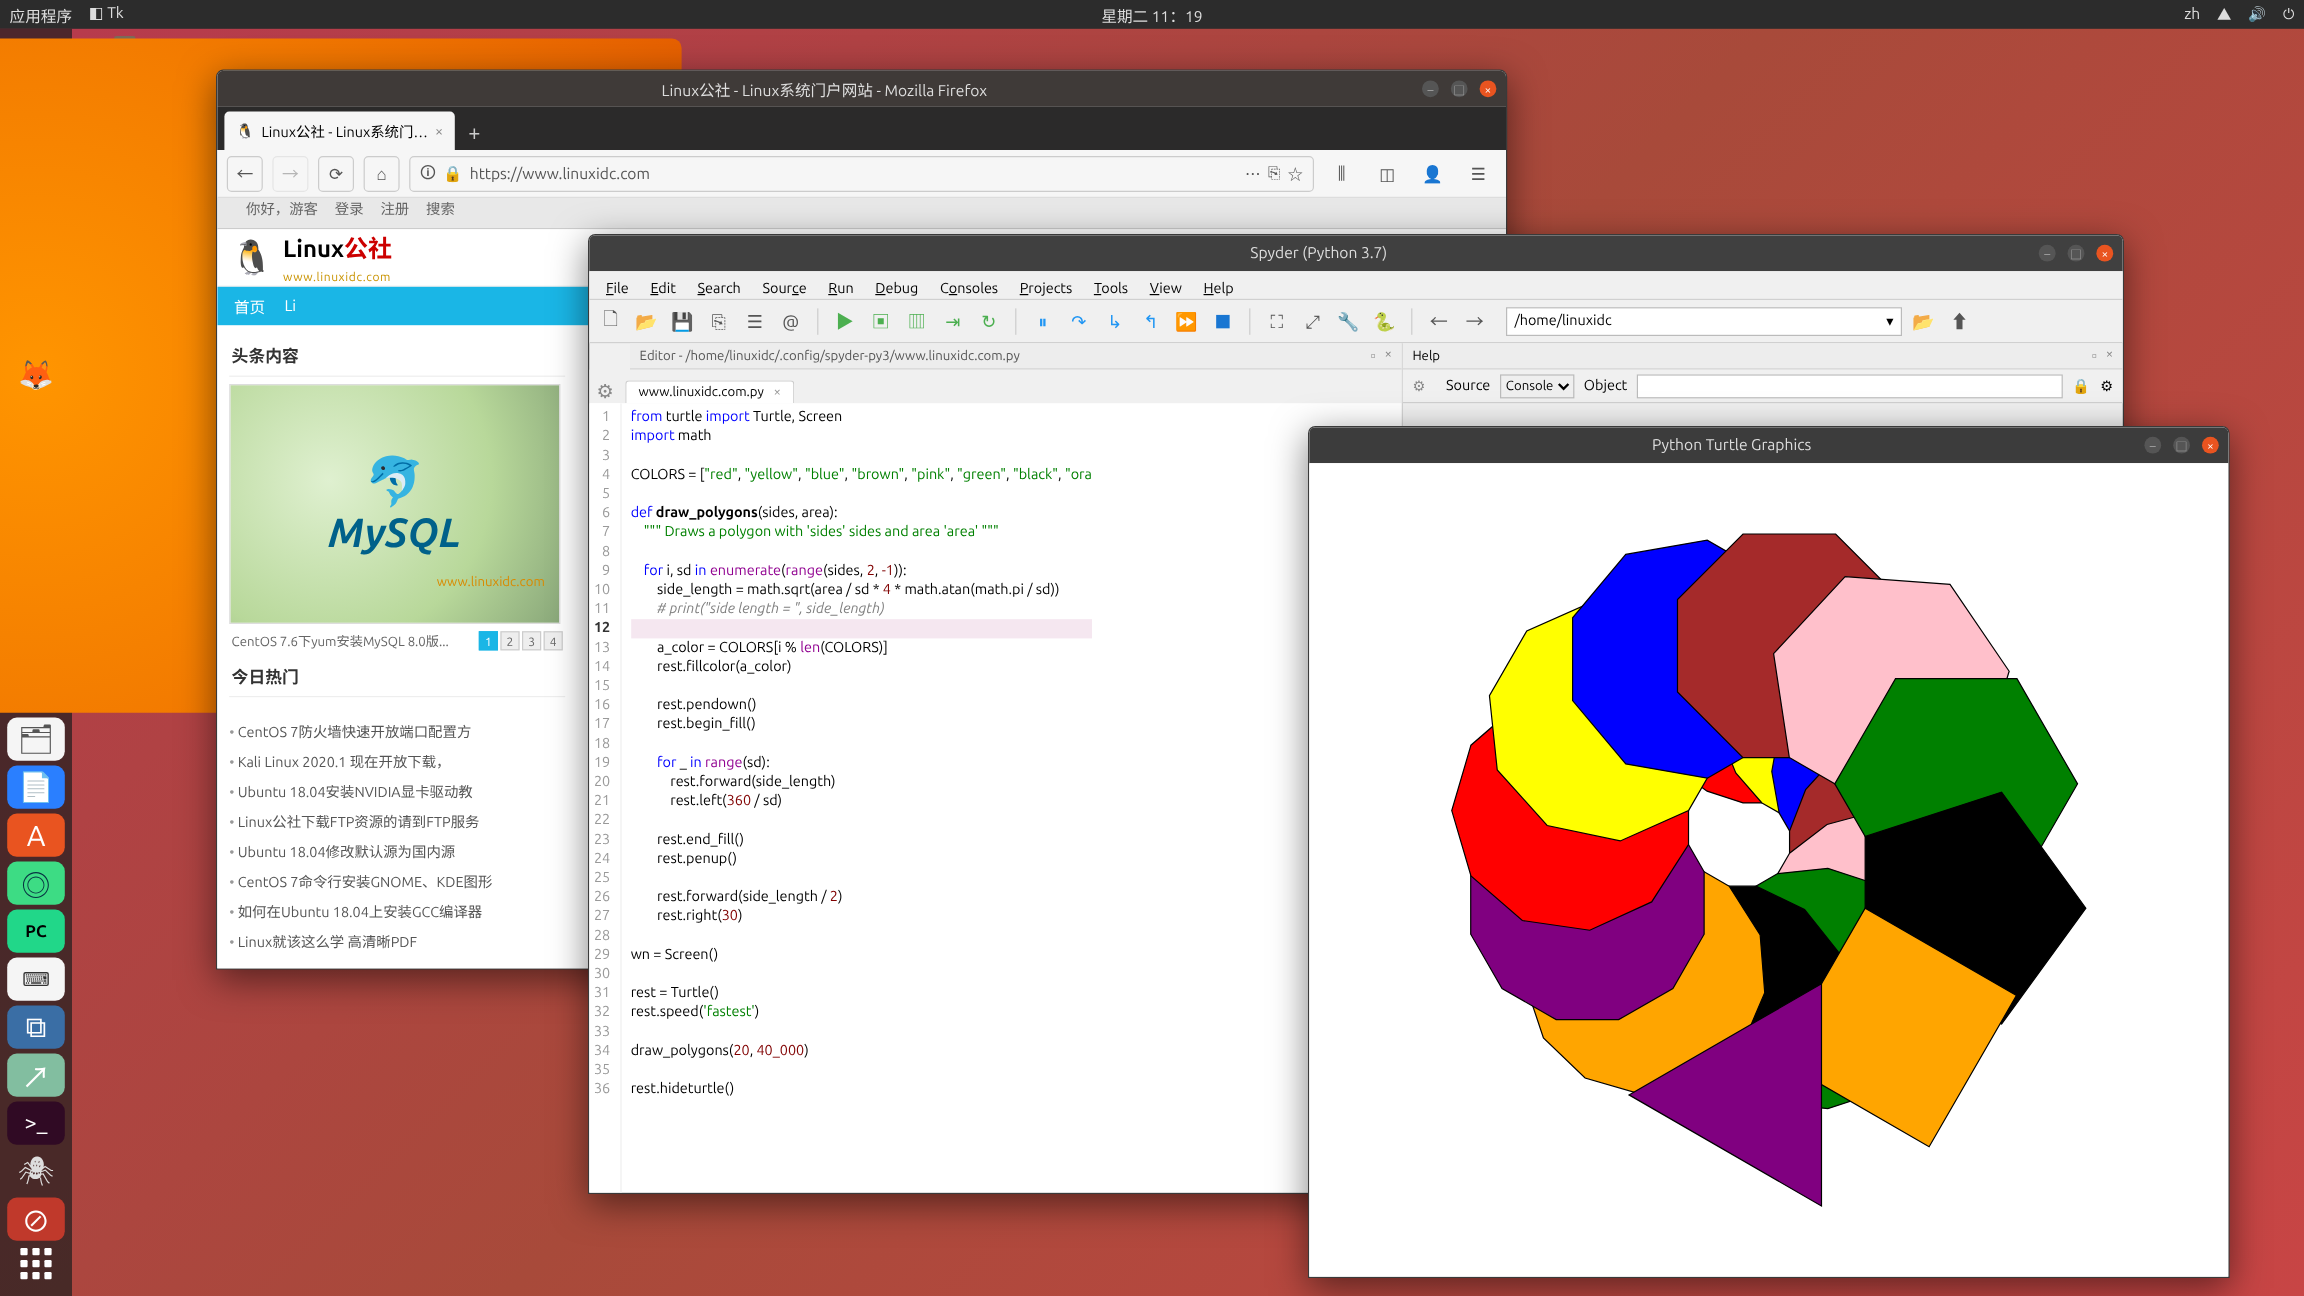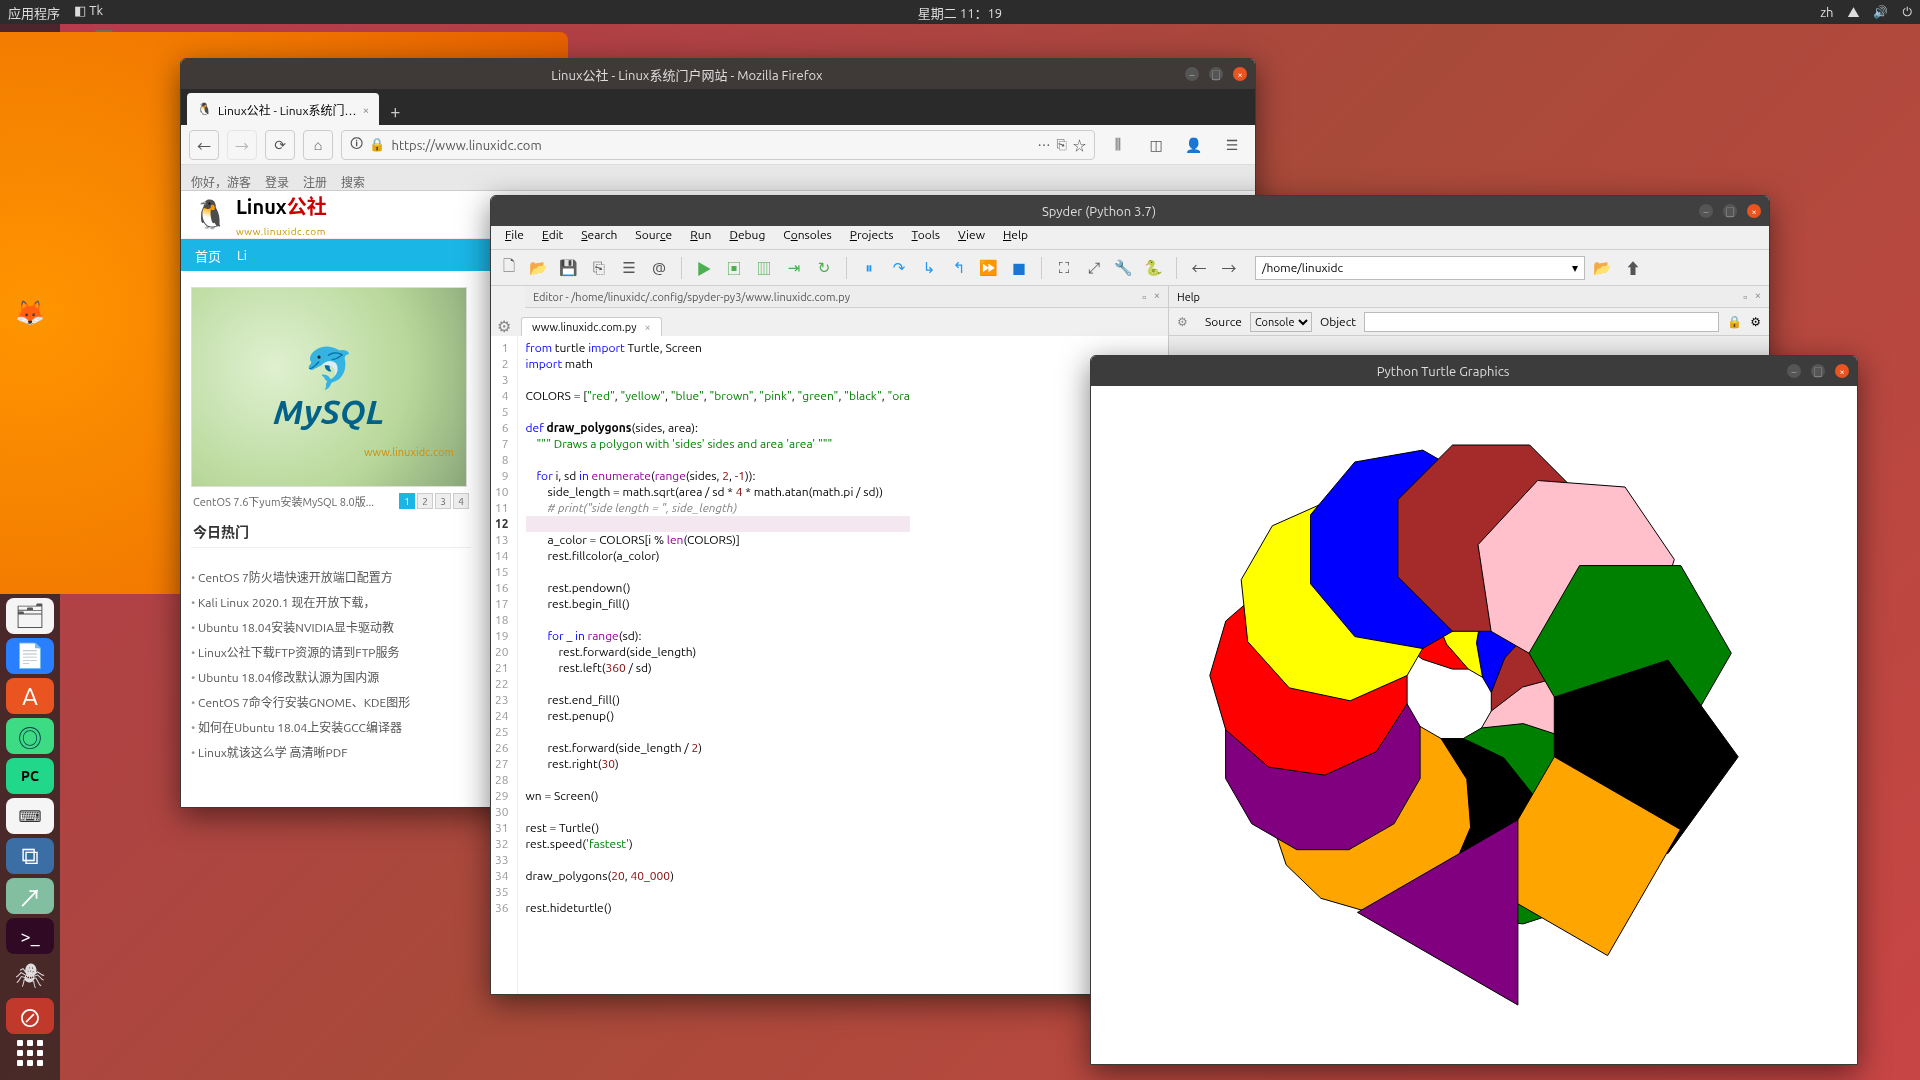--- a/index.html
+++ b/index.html
@@ -49,21 +49,21 @@
 
 .firefox { left: 180px; top: 58px; width: 1076px; height: 750px; z-index: 3; }
 .ff-tabs { height: 36px; background: #2b2a2a; display: flex; align-items: flex-end; padding-left: 6px; gap: 2px; }
 .ff-tab { background: #f6f6f6; height: 32px; border-radius: 4px 4px 0 0; padding: 0 10px; display: flex; align-items: center; gap: 6px; font-size: 12px; min-width: 180px; }
 .ff-tab .x { margin-left: auto; color: #888; cursor: pointer; }
 .ff-newtab { width: 28px; height: 28px; color: #ccc; display: flex; align-items: center; justify-content: center; font-size: 18px; cursor: pointer; }
 .ff-toolbar { height: 40px; background: #f6f6f6; border-bottom: 1px solid #ddd; display: flex; align-items: center; padding: 0 8px; gap: 8px; }
 .ff-navbtn { width: 30px; height: 30px; border: 1px solid #ccc; border-radius: 4px; display: flex; align-items: center; justify-content: center; color: #555; cursor: pointer; font-size: 14px; }
 .ff-url { flex: 1; height: 30px; border: 1px solid #ccc; border-radius: 4px; display: flex; align-items: center; padding: 0 8px; gap: 6px; font-size: 13px; color: #555; }
 .ff-url .lock { color: #12bc00; }
-.ff-secondary { height: 26px; background: #e8e8e8; border-bottom: 1px solid #ccc; display: flex; align-items: flex-end; padding: 0 10px; gap: 14px; font-size: 12px; color: #666; }
+.ff-secondary { height: 26px; background: #e8e8e8; border-bottom: 1px solid #ccc; display: flex; align-items: flex-start; padding: 0 24px; gap: 14px; font-size: 12px; color: #666; }
 .ff-content { flex: 1; background: #fff; overflow: hidden; }
 .site-header { height: 48px; display: flex; align-items: center; padding: 0 12px; gap: 8px; border-bottom: 1px solid #eee; }
 .site-logo-img { font-size: 28px; }
 .site-logo-text { font-weight: bold; font-size: 20px; }
 .site-logo-text .cn { color: #c00; }
 .site-logo-url { font-size: 10px; color: #c99300; letter-spacing: .5px; }
 .site-nav { height: 32px; background: #1ab6e6; color: #fff; display: flex; align-items: center; padding: 0 14px; gap: 16px; font-size: 13px; }
 .site-body { display: flex; padding: 10px; gap: 16px; }
 .headline { width: 280px; }
 .headline h3 { font-size: 14px; padding: 6px 2px; border-bottom: 1px solid #eee; color: #333; }
@@ -75,21 +75,21 @@
 .pager span { width: 16px; height: 16px; background: #eee; border: 1px solid #ccc; font-size: 10px; display: flex; align-items: center; justify-content: center; cursor: pointer; }
 .pager span.active { background: #1ab6e6; color: #fff; border-color: #1ab6e6; }
 .hot-today h3 { font-size: 14px; padding: 6px 2px; color: #333; }
 .hot-today ul { list-style: none; margin-top: 16px; }
 .hot-today li { font-size: 12px; color: #555; padding: 4px 0; cursor: pointer; }
 .hot-today li::before { content: "• "; color: #999; }
 
 
 .spyder { left: 490px; top: 195px; width: 1280px; height: 800px; z-index: 4; background: #f0f0f0; }
 .spyder .titlebar { background: #404040; }
-.menubar { height: 24px; background: #f0f0f0; border-bottom: 1px solid #d0d0d0; display: flex; align-items: flex-start; padding: 0 6px; gap: 2px; font-size: 12px; }
+.menubar { height: 24px; background: #f0f0f0; border-bottom: 1px solid #d0d0d0; display: flex; align-items: flex-end; padding: 0 6px; gap: 2px; font-size: 12px; }
 .menubar span { padding: 2px 8px; cursor: pointer; }
 .menubar span u { text-decoration: underline; }
 .sp-toolbar { height: 36px; background: #f0f0f0; border-bottom: 1px solid #d0d0d0; display: flex; align-items: center; padding: 0 6px; gap: 6px; }
 .tbtn { width: 24px; height: 24px; display: flex; align-items: center; justify-content: center; color: #555; font-size: 15px; cursor: pointer; border-radius: 3px; }
 .tbtn.green { color: #4caf50; }
 .tbtn.blue { color: #2196f3; }
 .tbtn.stop { color: #1976d2; font-size: 14px; }
 .sp-toolbar .sep { width: 1px; height: 22px; background: #ccc; margin: 0 4px; }
 .path-box { margin-left: 8px; flex: 0 0 330px; height: 24px; border: 1px solid #bbb; background: #fff; font-size: 12px; padding: 0 6px; display: flex; align-items: center; }
 .sp-split { flex: 1; display: flex; overflow: hidden; }
@@ -251,20 +251,21 @@
         <span class="site-logo-text"><span>Linux</span><span class="cn">公社</span></span><br>
         <span class="site-logo-url">www.linuxidc.com</span>
       </div>
     </div>
     <div class="site-nav">
       <span>首页</span>
       <span>Li</span>
     </div>
     <div class="site-body">
       <div class="headline">
+        <h3>头条内容</h3>
         <div class="hero">
           <div style="font-size:40px">🐬</div>
           <div class="mysql">MySQL</div>
           <div class="caption">www.linuxidc.com</div>
         </div>
         <div class="hero-label">
           <span>CentOS 7.6下yum安装MySQL 8.0版...</span>
           <div class="pager">
             <span class="active">1</span>
             <span>2</span>

